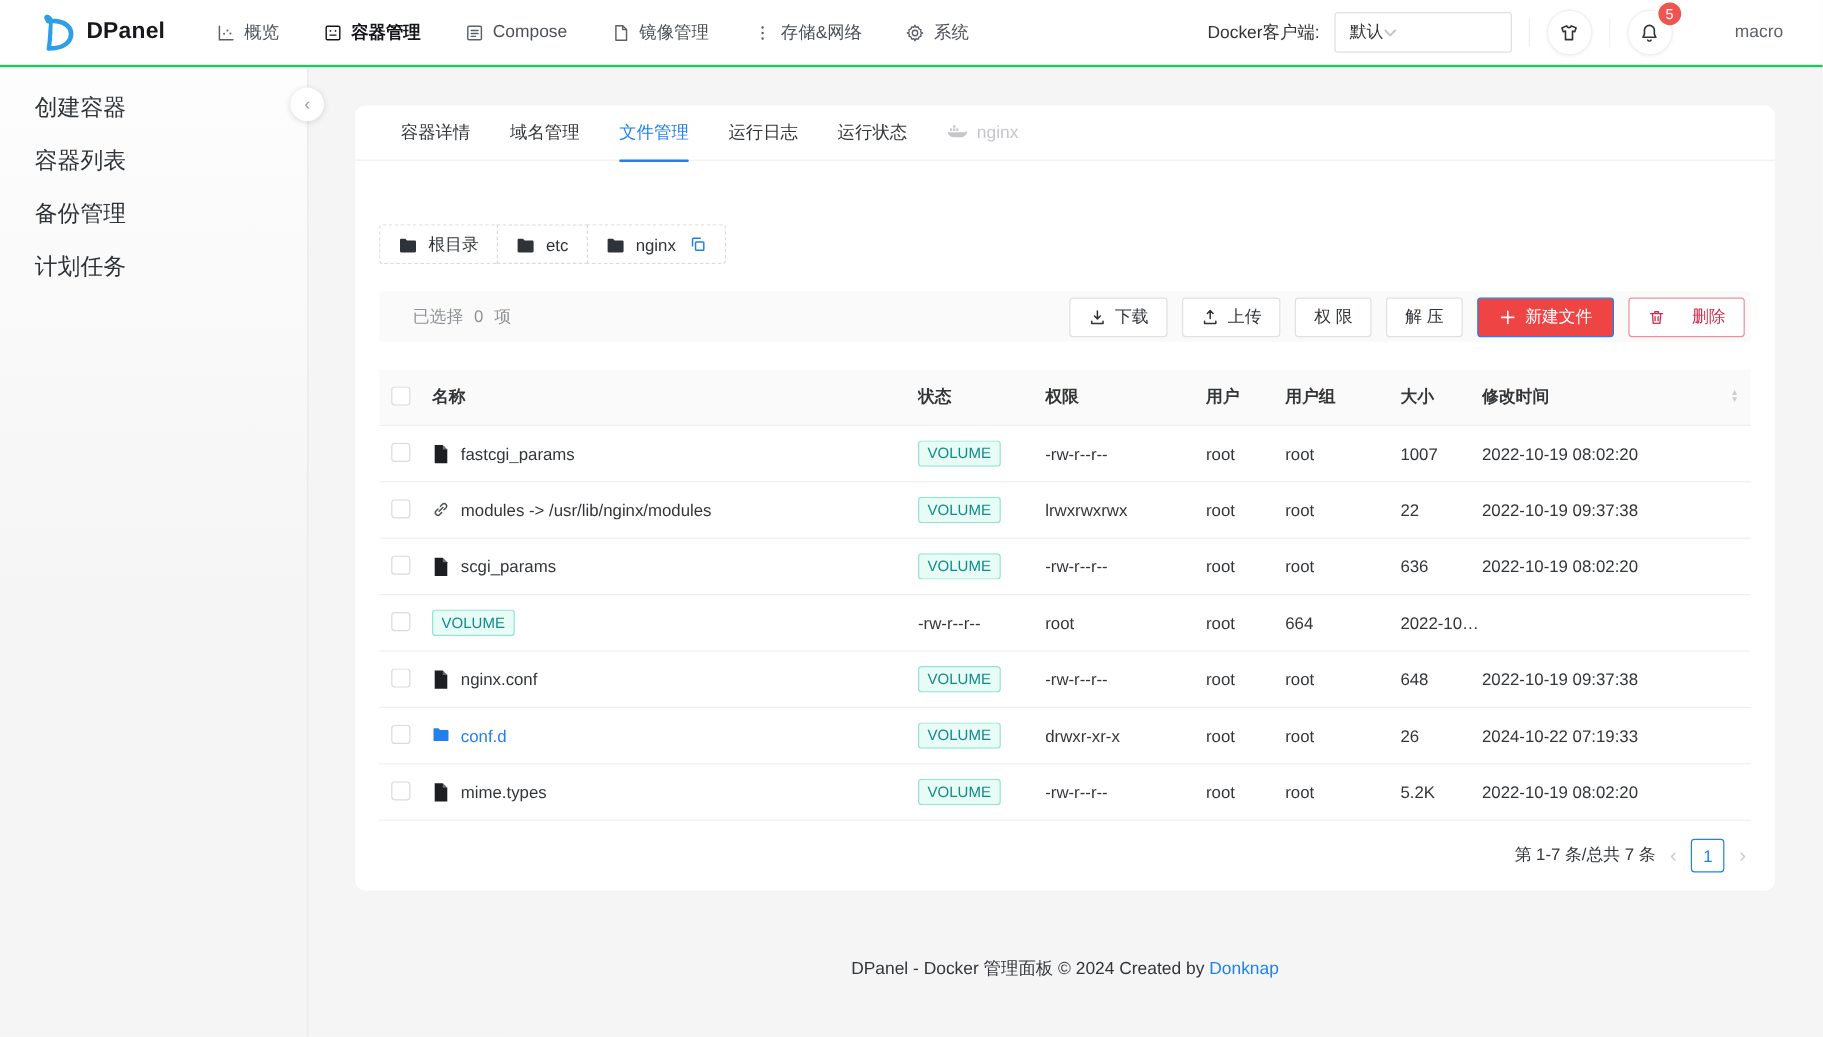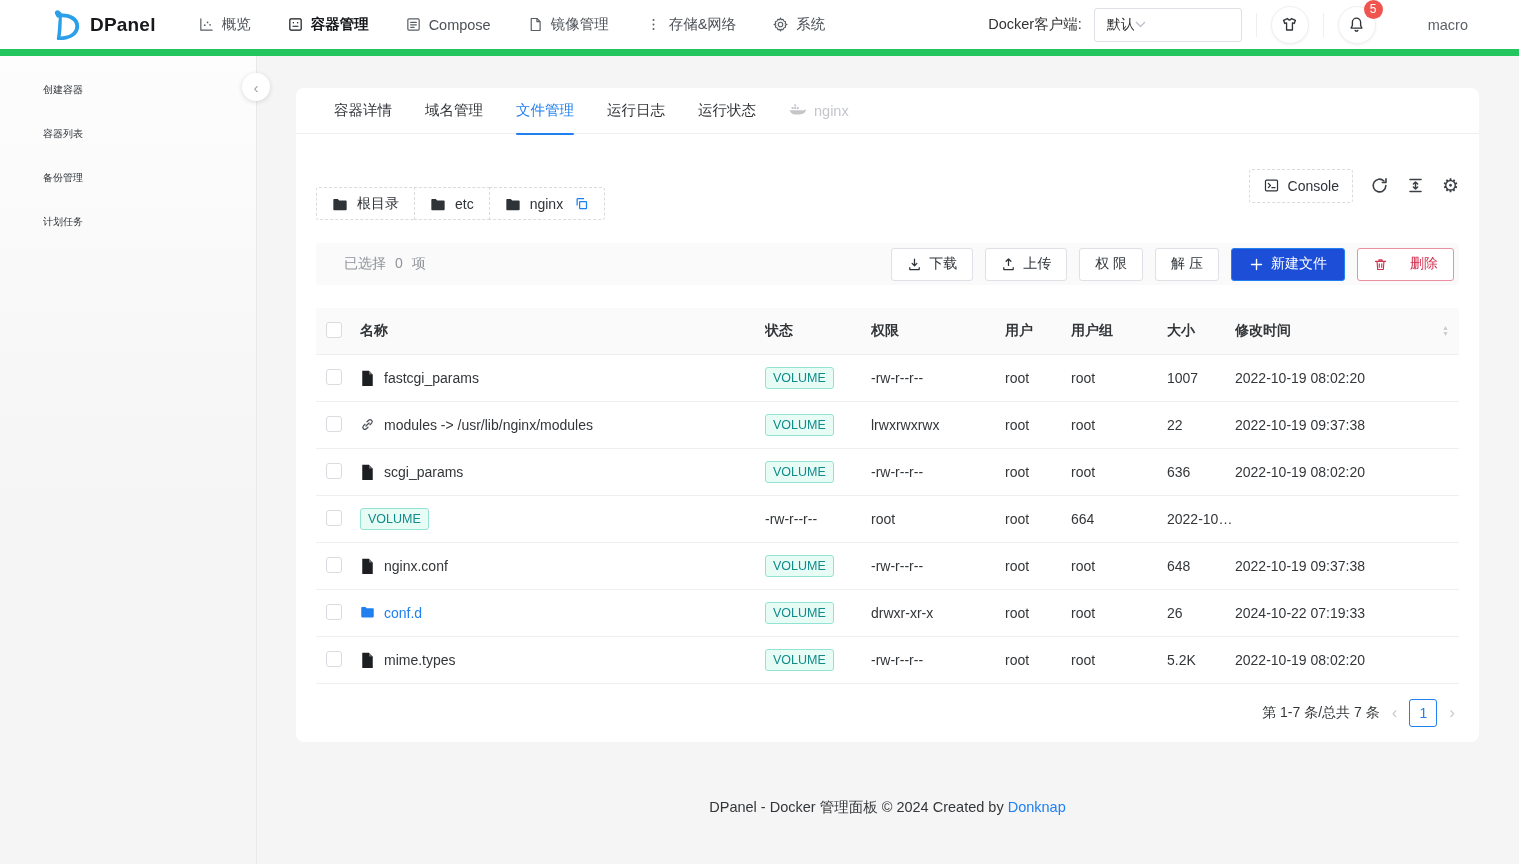--- a/index.html
+++ b/index.html
@@ -1,21 +1,21 @@
 <!DOCTYPE html>
 <html><head>
 <meta charset="utf-8">
 <style>
   * { margin:0; padding:0; box-sizing:border-box; }
   html,body { width:1519px; height:864px; overflow:hidden; }
   body { font-family:"Liberation Sans", sans-serif; background:#f5f5f6; color:#333639; font-size:14px; }
   svg { display:block; }
 
   
-  .header { height:56px; background:#fff; border-bottom:7px solid #22c55e; display:flex; align-items:center; padding:0 51px; position:relative; z-index:5; }
+  .header { height:56px; background:#fff; border-bottom:2px solid #22c55e; display:flex; align-items:center; padding:0 33px; position:relative; z-index:5; }
   .brand { display:flex; align-items:center; gap:9px; margin-right:42px; cursor:pointer; }
   .logo-mark { width:30px; height:32px; color:#2b9fe8; }
   .brand-name { font-size:19px; font-weight:700; color:#17181c; letter-spacing:.2px; }
   .nav { display:flex; align-items:center; gap:36px; }
   .nav-item { display:flex; align-items:center; gap:7px; font-size:14.5px; color:#4c5157; cursor:pointer; }
   .nav-item .nicon { width:17px; height:17px; color:#5a5f66; }
   .nav-item.active { color:#141619; font-weight:700; }
   .nav-item.active .nicon { color:#141619; }
   .header-right { margin-left:auto; display:flex; align-items:center; }
   .client-label { font-size:14.5px; color:#333; margin-right:12px; }
@@ -23,21 +23,21 @@
   .select-value { font-size:14px; color:#333; }
   .vdiv { width:1px; height:24px; background:#efeff2; margin:0 14px; }
   .circle-btn { width:38px; height:38px; border-radius:50%; border:1px solid #f0f0f2; background:#fff; box-shadow:0 1px 3px rgba(0,0,0,.06); display:flex; align-items:center; justify-content:center; color:#2f3337; cursor:pointer; position:relative; }
   .circle-btn svg { width:19px; height:19px; }
   .badge { position:absolute; top:-7px; right:-8px; min-width:19px; height:19px; border-radius:10px; background:#f0544f; color:#fff; font-size:12px; display:flex; align-items:center; justify-content:center; padding:0 5px; }
   .username { margin-left:52px; color:#5d6268; font-size:14.5px; cursor:pointer; }
 
   
   .layout { display:flex; height:808px; }
   .sidebar { width:257px; flex:0 0 257px; background:linear-gradient(180deg,#fdfdfd 0%, #f5f5f6 55%); border-right:1px solid #e9e9ec; position:relative; padding-top:12px; }
-  .side-item { height:44px; display:flex; align-items:center; padding-left:43px; font-size:10px; color:#2e3338; cursor:pointer; }
+  .side-item { height:44px; display:flex; align-items:center; padding-left:29px; font-size:19px; color:#2e3338; cursor:pointer; }
   .collapse-btn { position:absolute; right:-14px; top:17px; width:28px; height:28px; border-radius:50%; background:#fff; box-shadow:0 1px 5px rgba(0,0,0,.14); color:#9aa0a6; display:flex; align-items:center; justify-content:center; font-size:15px; cursor:pointer; z-index:6; }
   .main { flex:1; padding:32px 40px 0 39px; }
 
   
   .card { background:#fff; border-radius:8px; padding:0 20px 0; }
   .tabs { display:flex; align-items:center; gap:33px; height:46px; border-bottom:1px solid #efeff2; margin:0 -20px; padding:0 38px; }
   .tab { height:46px; display:flex; align-items:center; font-size:14.5px; color:#333639; cursor:pointer; position:relative; }
   .tab.active { color:#2080f0; }
   .tab.active::after { content:""; position:absolute; left:0; right:0; bottom:-1px; height:2px; background:#2080f0; border-radius:2px; }
   .tab.disabled { color:#c4c6ca; gap:8px; cursor:default; }
@@ -57,21 +57,21 @@
   .console-btn svg { width:17px; height:17px; }
   .tool-ic { width:19px; height:19px; color:#3b4046; cursor:pointer; }
   .tool-ic.gear { font-size:19px; width:auto; height:auto; line-height:19px; }
 
   
   .selbar { margin-top:23px; height:42px; background:#fafafa; border-radius:3px; display:flex; align-items:center; padding:0 5px 0 28px; }
   .sel-text { color:#8f9399; font-size:14px; display:flex; gap:9px; }
   .sel-actions { margin-left:auto; display:flex; align-items:flex-start; gap:12px;padding-left:48px; }
   .btn { height:33px; display:flex; align-items:center; gap:7px; padding:0 15px; background:#fff; border:1px solid #e0e0e6; border-radius:3px; font-size:14px; color:#2e3338; cursor:pointer; }
   .btn svg { width:15px; height:15px; }
-  .btn-primary { background:#1d4ed8; border-color:#2080f0; color:#fff; padding:0 17px; }
+  .btn-primary { background:#ef4444; border-color:#2080f0; color:#fff; padding:0 17px; }
   .btn-danger { color:#d03050; border-color:#e9919f;gap:22px; }
   .btn-danger svg { color:#d03050; }
 
   
   .ftable { margin-top:23px; }
   .trow { display:grid; grid-template-columns:44px minmax(0,1fr) 106px 134px 66px 96px 68px 224px; align-items:center; height:47px; border-bottom:1px solid #efeff2; }
   .trow.thead { background:#fafafa; font-weight:700; color:#1e2225; }
   .cell { font-size:14px; color:#333639; overflow:hidden; text-overflow:ellipsis; white-space:nowrap; }
   .cell.c-check { padding-left:10px; }
   .cbx { width:16px; height:16px; border:1px solid #dadbe0; border-radius:3px; background:#fff; display:inline-block; cursor:pointer; }
@@ -255,37 +255,20 @@
               </span>
               <span>nginx</span>
               <span class="copy-ic">
                 <svg viewBox="0 0 24 24" fill="none" stroke="currentColor" stroke-width="2" stroke-linejoin="round">
                   <rect x="9" y="9" width="11" height="11" rx="1"></rect>
                   <path d="M5 15V5a1 1 0 0 1 1-1h10"></path>
                 </svg>
               </span>
             </div>
           </div>
-        <div class="right-tools">
-          <div class="console-btn">
-            <svg viewBox="0 0 24 24" fill="none" stroke="currentColor" stroke-width="1.7">
-                <rect x="3.5" y="4.5" width="17" height="15" rx="1.5"></rect>
-                <path d="M7.5 9l3 3-3 3M12.5 15h4.5" stroke-linecap="round" stroke-linejoin="round"></path>
-              </svg>
-            <span>Console</span>
-          </div>
-          <svg class="tool-ic" viewBox="0 0 24 24" fill="none" stroke="currentColor" stroke-width="2">
-              <path d="M20 12a8 8 0 1 1-2.4-5.7" stroke-linecap="round"></path>
-              <path d="M20.2 3.6v4.6h-4.6" stroke-linecap="round" stroke-linejoin="round"></path>
-            </svg>
-          <svg class="tool-ic" viewBox="0 0 24 24" fill="none" stroke="currentColor" stroke-width="1.9" stroke-linecap="round" stroke-linejoin="round">
-              <path d="M5 4.5h14M5 19.5h14M12 7.5v9M9.3 10.2L12 7.5l2.7 2.7M9.3 13.8L12 16.5l2.7-2.7"></path>
-            </svg>
-          <span class="tool-ic gear">⚙</span>
-        </div>
       </div>
 
       <div class="selbar">
         <span class="sel-text">
           <span>已选择</span>
             <span>0</span>
             <span>项</span>
         </span>
         <div class="sel-actions">
           <div class="btn">

